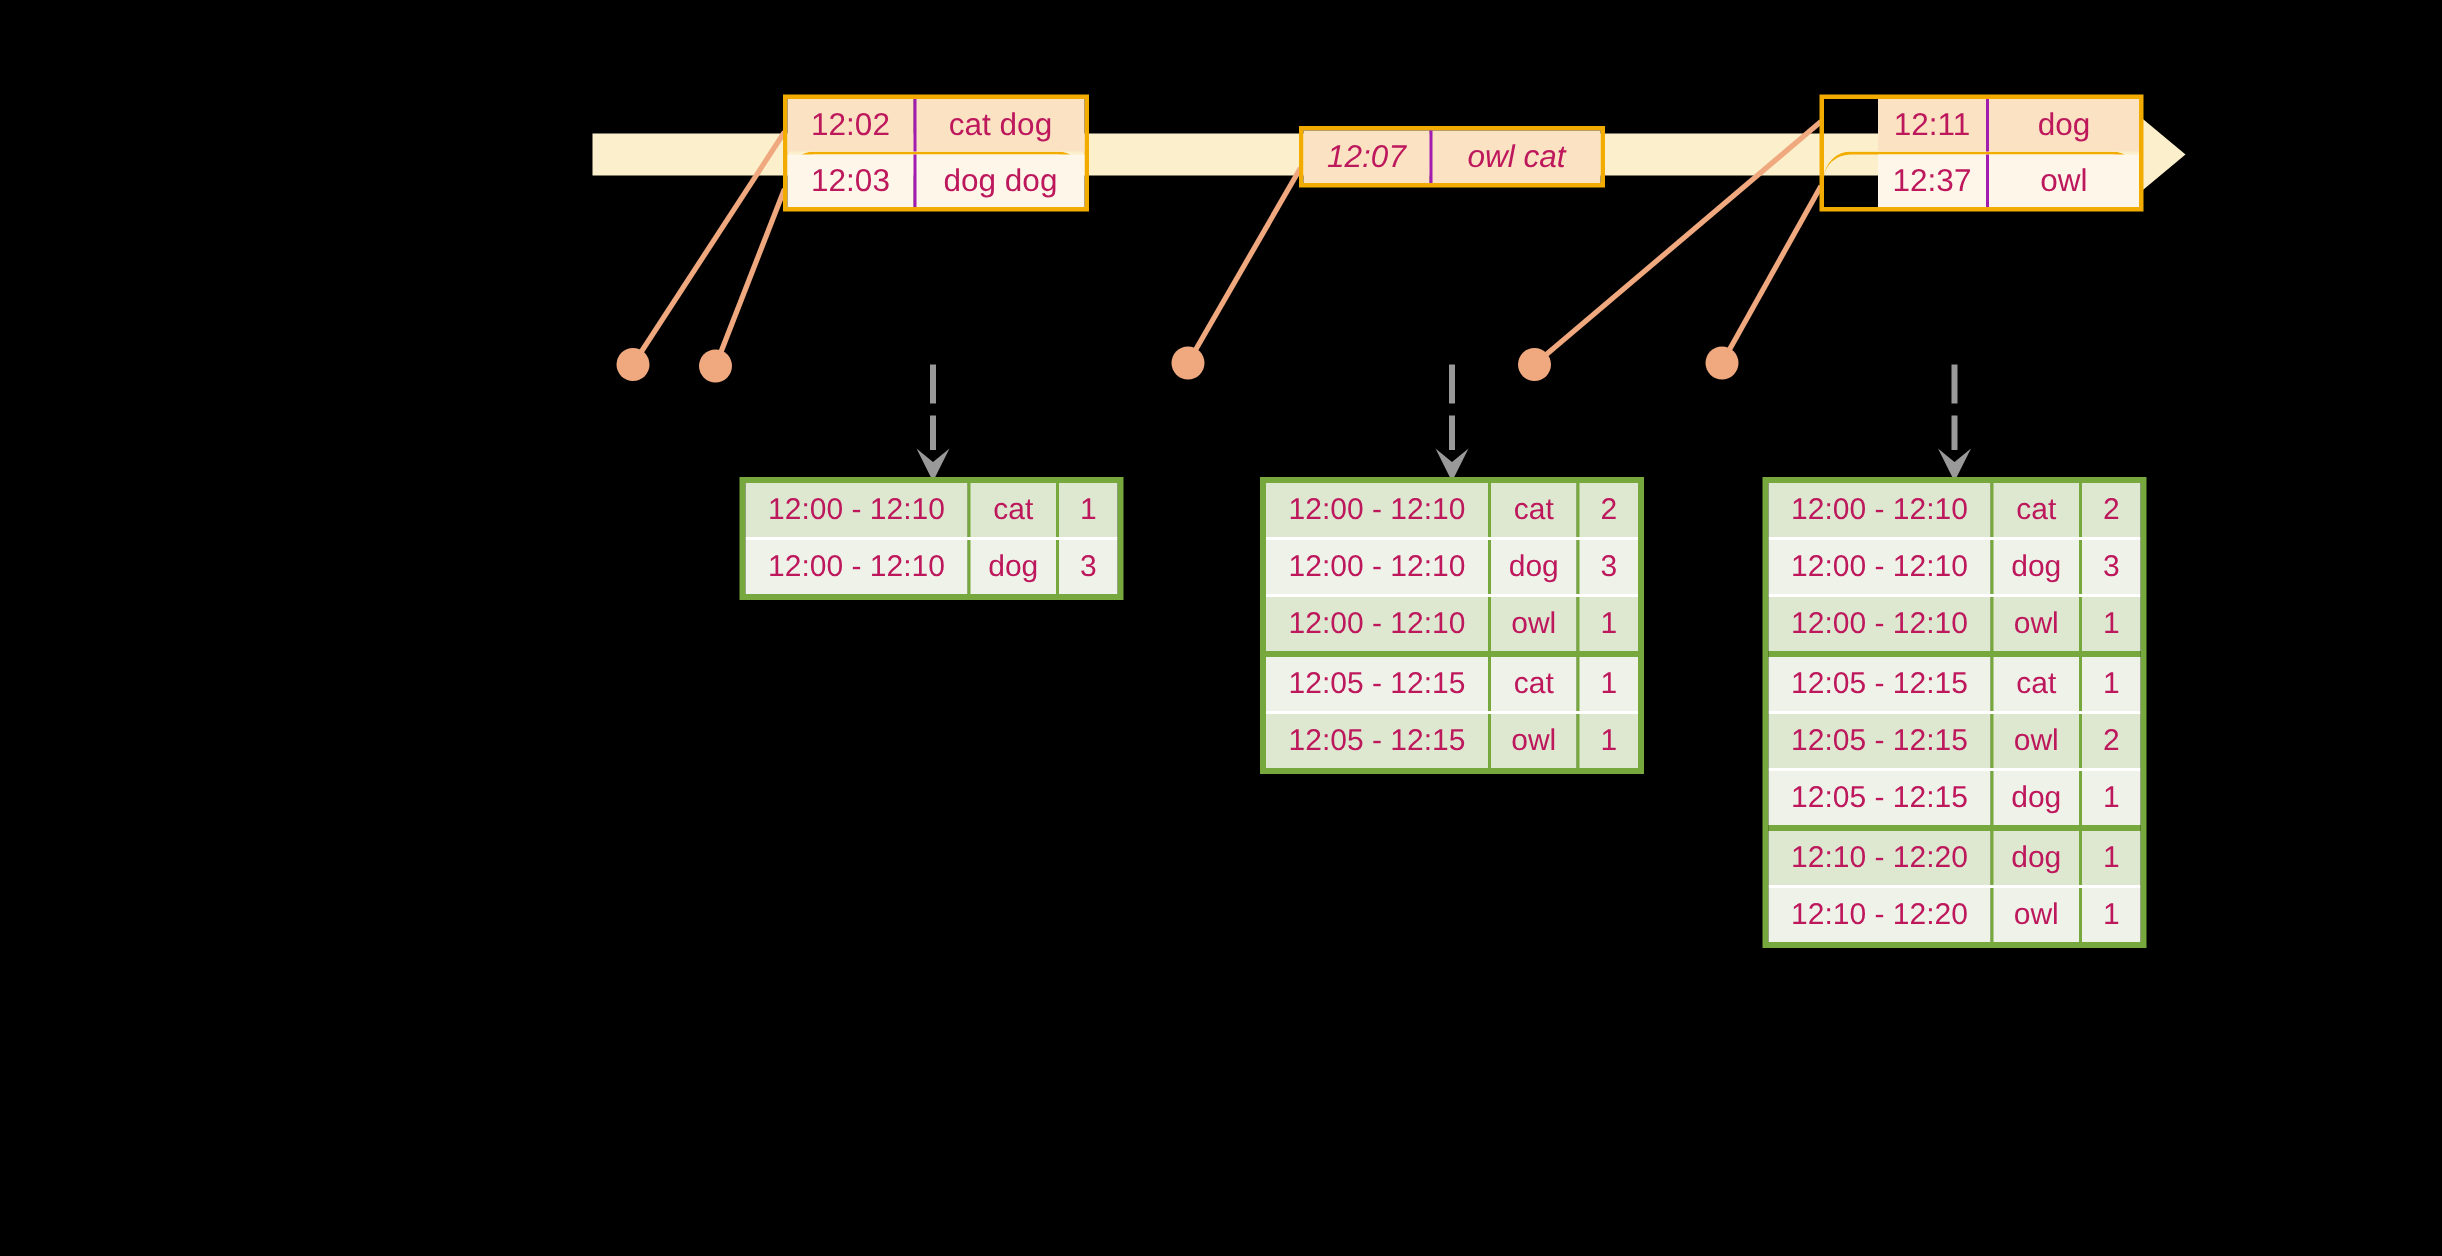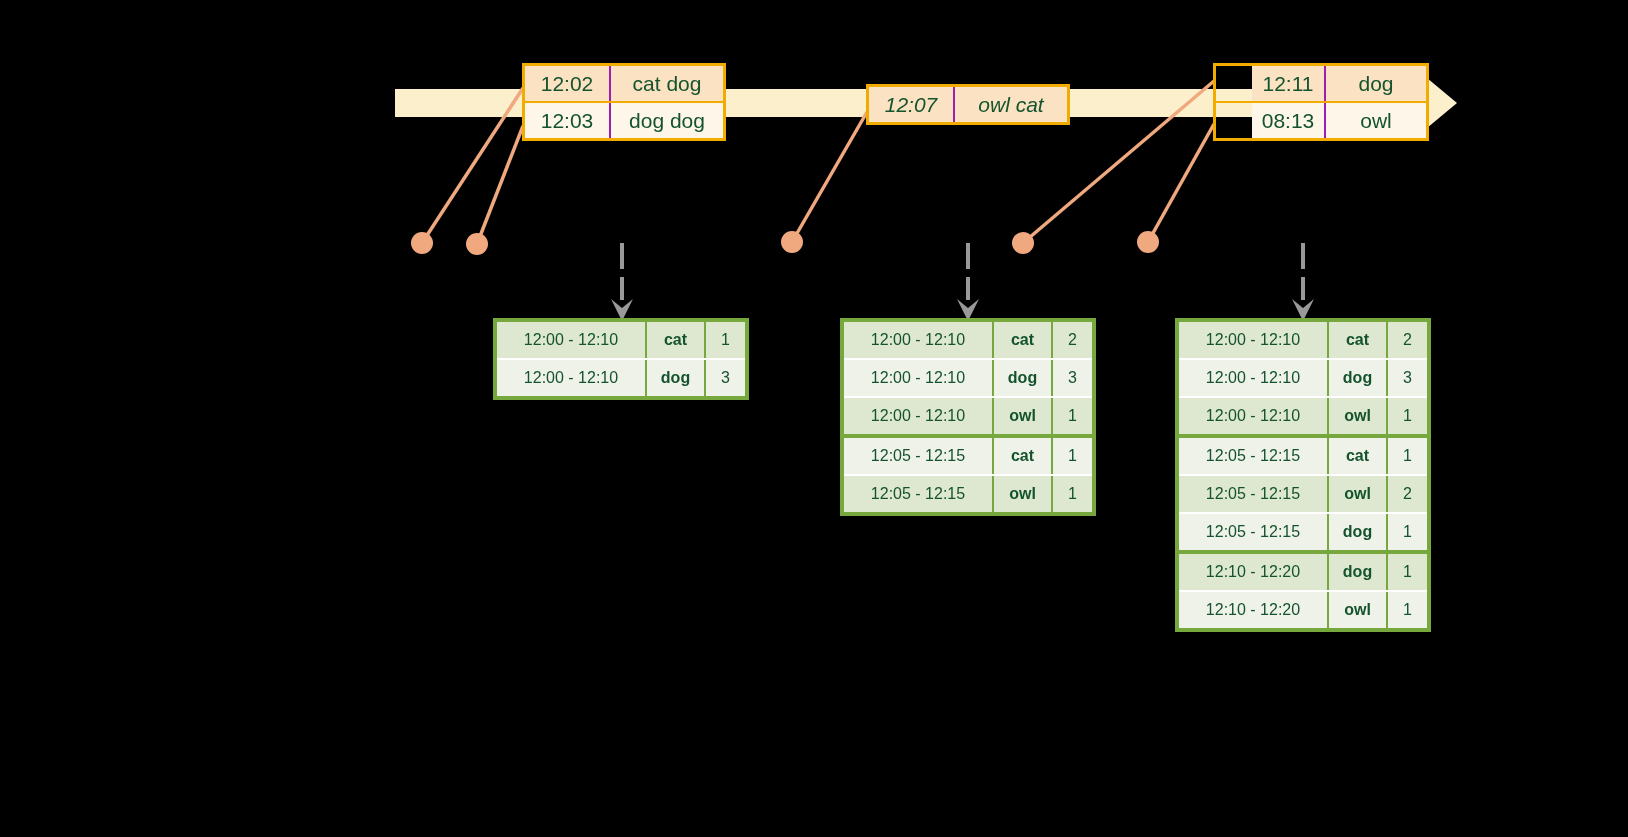--- a/index.html
+++ b/index.html
@@ -1,44 +1,44 @@
 <!DOCTYPE html>
 <html><head>
 <meta charset="utf-8">
 <style>
   html,body { margin:0; padding:0; background:#000; }
   .canvas {
     position:relative; width:1628px; height:837px;
     background:#000; overflow:hidden;
     font-family:"Liberation Sans", sans-serif;
-    color:#14532d;
+    color:#be185d;
   }
   svg.layer { position:absolute; left:0; top:0; }
 
   
   .otable { position:absolute; border:3px solid #F2AC00; }
   .orow { display:flex; }
-  .orow + .orow { border-top:2px solid #F2AC00; }
+  .orow + .orow { border-top:2px solid #F2AC00;border-radius:18px; }
   .ocell { height:35px; line-height:35px; text-align:center; font-size:21px; }
   .oword { border-left:2px solid #a21caf; }
   .otable.wide  .otime { width:84px; }
   .otable.wide  .oword { width:112px; }
   .otable.narrow .otime { width:72px;margin-left:36px; }
   .otable.narrow .oword { width:100px; }
   .peach-dark  .ocell { background:#FAE2C2; }
   .peach-light .ocell { background:#FDF6E9; }
 
   
   .gtable { position:absolute; border:4px solid #77A83D; }
   .grow { display:flex; }
   .grow + .grow { border-top:2px solid #FFFFFF; }
   .grow.group-start { border-top:4px solid #77A83D; }
-  .gcell { height:36px; line-height:36px; text-align:center; font-size:16px; }
+  .gcell { height:36px; line-height:36px; text-align:center; font-size:20px; }
   .gwin   { width:148px; }
-  .gword  { width:57px;  border-left:2px solid #77A83D;font-weight:bold; }
+  .gword  { width:57px;  border-left:2px solid #77A83D; }
   .gcount { width:39px;  border-left:2px solid #77A83D; }
   .grow.dark  .gcell { background:#DEE8D1; }
   .grow.light .gcell { background:#EFF2E9; }
 </style>
 </head>
 <body>
 
 <div class="canvas">
 
   <svg class="layer" width="1628" height="837" viewBox="0 0 1628 837">
@@ -89,21 +89,21 @@
       <div class="ocell oword">owl cat</div>
     </div>
   </div>
 
   <div class="otable narrow" style="left:1213px; top:63px;">
     <div class="orow peach-dark">
       <div class="ocell otime">12:11</div>
       <div class="ocell oword">dog</div>
     </div>
     <div class="orow peach-light">
-      <div class="ocell otime">08:13</div>
+      <div class="ocell otime">12:37</div>
       <div class="ocell oword">owl</div>
     </div>
   </div>
 
   <div class="gtable" style="left:493px; top:318px;">
     <div class="grow dark">
       <div class="gcell gwin">12:00 - 12:10</div>
       <div class="gcell gword">cat</div>
       <div class="gcell gcount">1</div>
     </div>

